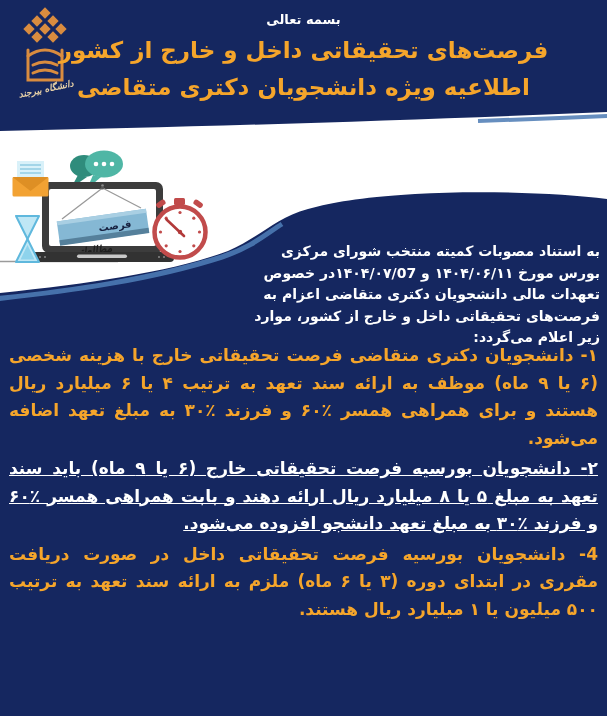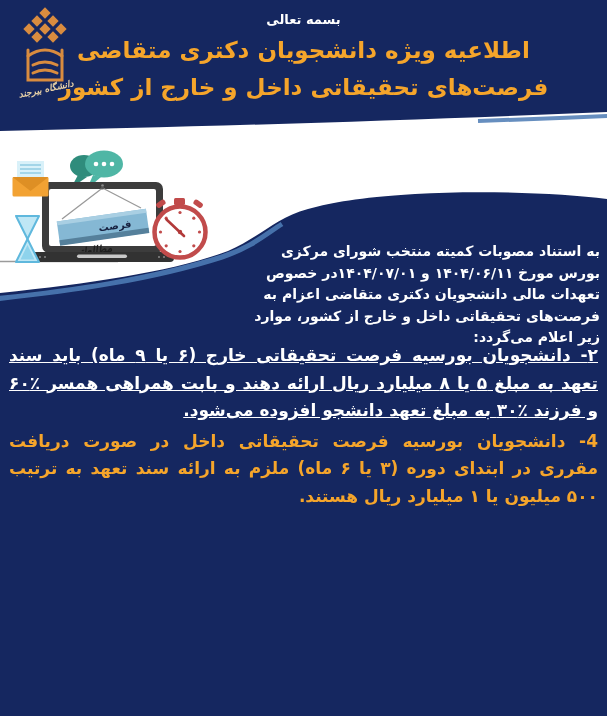--- a/index.html
+++ b/index.html
@@ -72,22 +72,22 @@
         <path d="M22,52 Q39,40 56,52"></path>
         <path d="M27,61 Q39,55 51,61"></path>
         <path d="M27,69 Q39,63 51,69"></path>
       </g>
     </svg>
     <div class="logo-caption">دانشگاه بیرجند</div>
   </div>
 
   <div class="bismillah">بسمه تعالی</div>
   <div class="title">
+    <div>فرصت‌های تحقیقاتی داخل و خارج از کشور</div>
     <div>اطلاعیه ویژه دانشجویان دکتری متقاضی</div>
-    <div>فرصت‌های تحقیقاتی داخل و خارج از کشور</div>
   </div>
 
   <svg class="art" viewBox="0 0 607 250">
 
     <path d="M0,36 C200,32 420,25 607,17 L607,104 C560,98 480,95 415,99 C355,103 335,107 308,114 C275,123 262,141 228,156 C175,176 95,188 0,198 Z" fill="#ffffff"></path>
 
     <path d="M-6,204 C70,196 150,185 222,162 C252,152 266,139 282,129" stroke="#4b7ab4" stroke-width="5" fill="none" opacity="0.9"></path>
     <path d="M478,26 C520,24 566,23 610,21" stroke="#4b7ab4" stroke-width="4" fill="none" opacity="0.85"></path>
 
     <line x1="0" y1="166.5" x2="118" y2="166.5" stroke="#9b9b9b" stroke-width="1.6"></line>
@@ -157,20 +157,21 @@
         <circle cx="160.5" cy="137" r="1.6"></circle>
           <circle cx="166.2" cy="123.2" r="1.6"></circle>
         <circle cx="180" cy="117.5" r="1.6"></circle>
           <circle cx="193.8" cy="123.2" r="1.6"></circle>
       </g>
       <line x1="184" y1="141" x2="166.5" y2="124.5" stroke="#b23a3a" stroke-width="2.6" stroke-linecap="round"></line>
       <circle cx="180" cy="137" r="2.2" fill="#b23a3a"></circle>
     </g>
   </svg>
 
-  <div class="intro">به استناد مصوبات کمیته منتخب شورای مرکزی بورس مورخ ۱۴۰۴/۰۶/۱۱ و ۱۴۰۴/۰۷/۰۱در خصوص تعهدات مالی دانشجویان دکتری متقاضی اعزام به فرصت‌های تحقیقاتی داخل و خارج از کشور، موارد زیر اعلام می‌گردد:</div>
+  <div class="intro">به استناد مصوبات کمیته منتخب شورای مرکزی بورس مورخ ۱۴۰۴/۰۶/۱۱ و ۱۴۰۴/۰۷/07در خصوص تعهدات مالی دانشجویان دکتری متقاضی اعزام به فرصت‌های تحقیقاتی داخل و خارج از کشور، موارد زیر اعلام می‌گردد:</div>
 
   <div class="body-text">
+    <p class="item orange">۱- دانشجویان دکتری متقاضی فرصت تحقیقاتی خارج با هزینه شخصی (۶ یا ۹ ماه) موظف به ارائه سند تعهد به ترتیب ۴ یا ۶ میلیارد ریال هستند و برای همراهی همسر ٪۶۰ و فرزند ٪۳۰ به مبلغ تعهد اضافه می‌شود.</p>
     <p class="item white">۲- دانشجویان بورسیه فرصت تحقیقاتی خارج (۶ یا ۹ ماه) باید سند تعهد به مبلغ ۵ یا ۸ میلیارد ریال ارائه دهند و بابت همراهی همسر ٪۶۰ و فرزند ٪۳۰ به مبلغ تعهد دانشجو افزوده می‌شود.</p>
     <p class="item orange">4- دانشجویان بورسیه فرصت تحقیقاتی داخل در صورت دریافت مقرری در ابتدای دوره (۳ یا ۶ ماه) ملزم به ارائه سند تعهد به ترتیب ۵۰۰ میلیون یا ۱ میلیارد ریال هستند.</p>
   </div>
 
 </div>
 
 </body></html>

